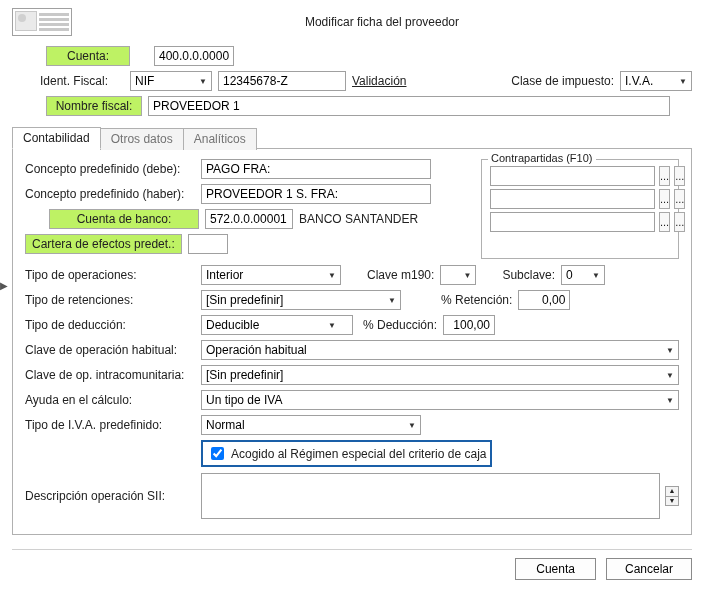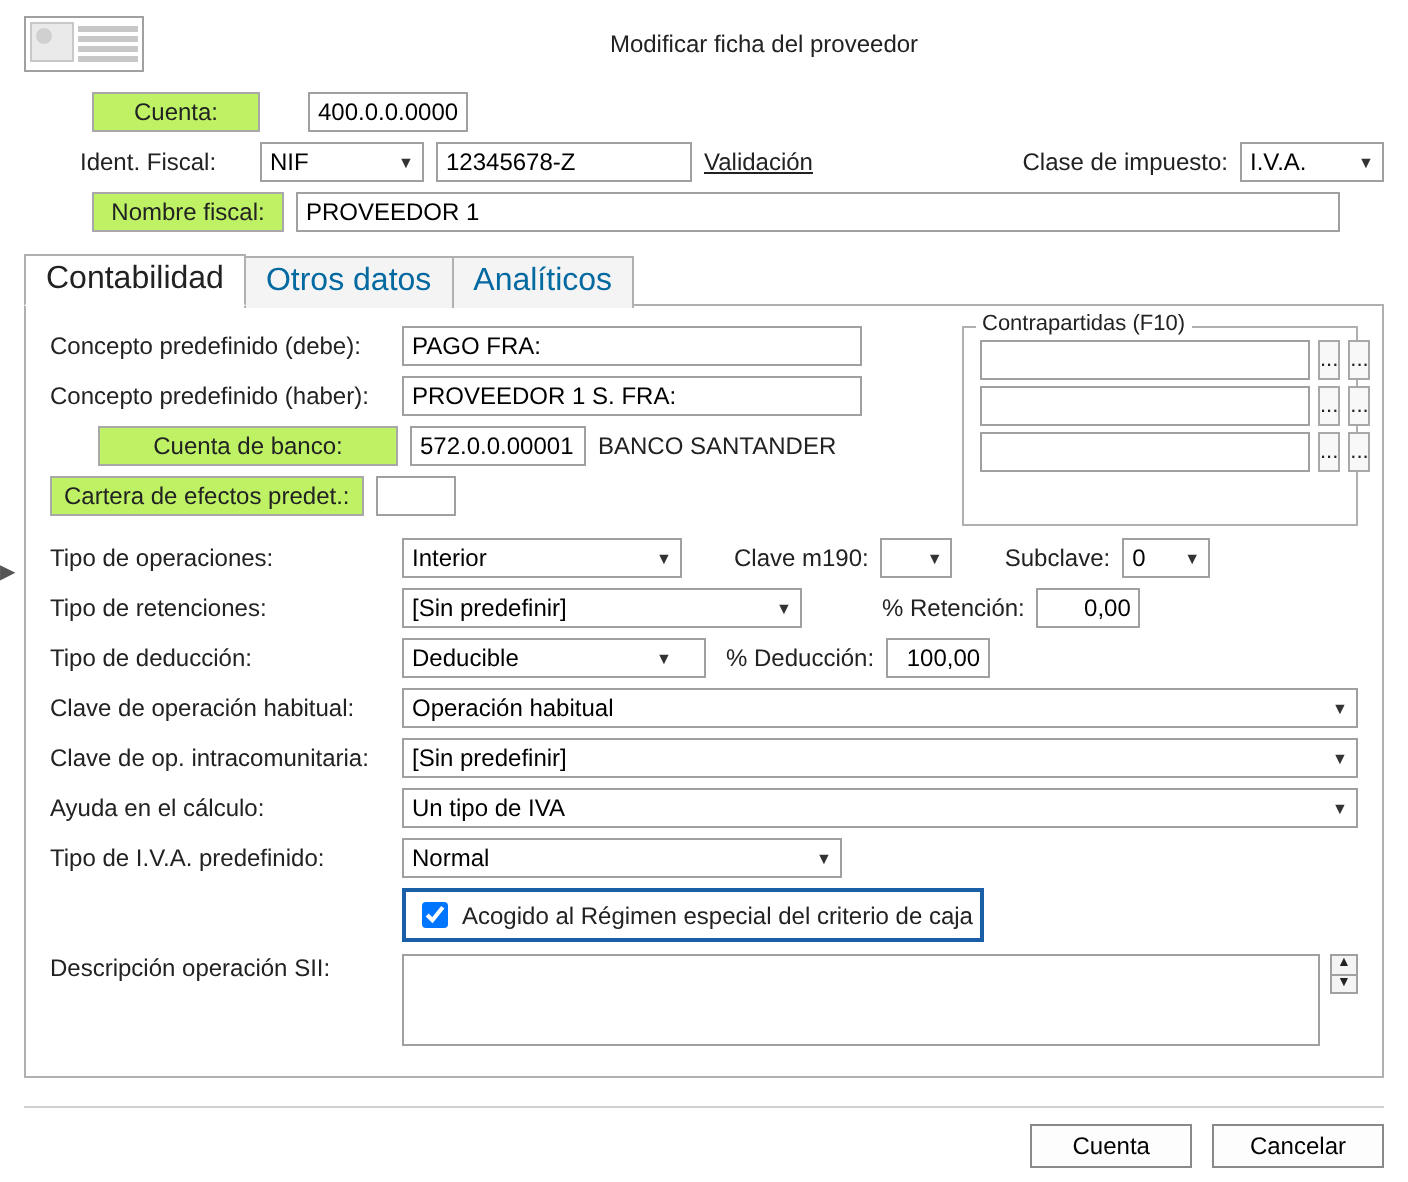--- a/index.html
+++ b/index.html
@@ -55,25 +55,25 @@
   .combo .caret {
     position:absolute; right:2px; top:2px; bottom:2px;
     width:14px; display:flex; align-items:center; justify-content:center;
     font-size:8px; color:#333; pointer-events:none;
   }
   .link { text-decoration: underline; cursor:pointer; }
   .tabset { margin-top:10px; }
   .tabbar { display:flex; border-bottom:1px solid #b0b0b0; position:relative; }
   .tab {
     padding:3px 10px; border:1px solid #b0b0b0; border-bottom:none;
-    background:#fff; margin-right:-1px; font-size:16px; cursor:pointer;
+    background:#fff; margin-right:-1px; font-size:12px; cursor:pointer;
     position:relative; top:1px;
   }
   .tab.active { background:#fff; z-index:2; border-bottom:1px solid #fff;}
-  .tab.inactive { background:#f4f4f4; color:#0369a1; top:2px;}
+  .tab.inactive { background:#f4f4f4; color:#737373; top:2px;}
   .panel {
     border:1px solid #b0b0b0; border-top:none;
     padding:10px 12px;
   }
   .panel-row { display:flex; align-items:center; gap:6px; margin-bottom:5px; }
   .panel-lbl { width: 170px; }
   .mini-btn {
     border:1px solid #a8a8a8; background:#f8f8f8; width:22px; height:20px;
     display:flex; align-items:center; justify-content:center; font-size:11px;
   }
@@ -257,21 +257,21 @@
     </div>
 
     <div class="panel-row">
       <span class="panel-lbl"></span>
       <span class="highlight-box">
         <input type="checkbox" checked="" style="">
         <span>Acogido al Régimen especial del criterio de caja</span>
       </span>
     </div>
 
-    <div class="panel-row" style="align-items:flex-start; margin-top:6px;">
+    <div class="panel-row" style="align-items:center; margin-top:6px;">
       <span class="panel-lbl">Descripción operación SII:</span>
       <textarea class="inp" style="flex: 1 1 0%;"></textarea>
       <div class="spin">
           <span>▲</span>
           <span>▼</span>
         </div>
     </div>
   </div>
 </div>
 

